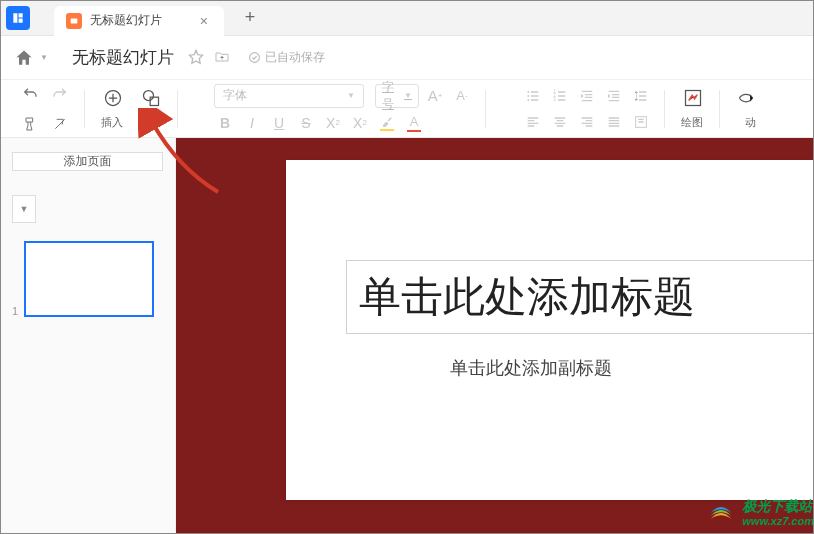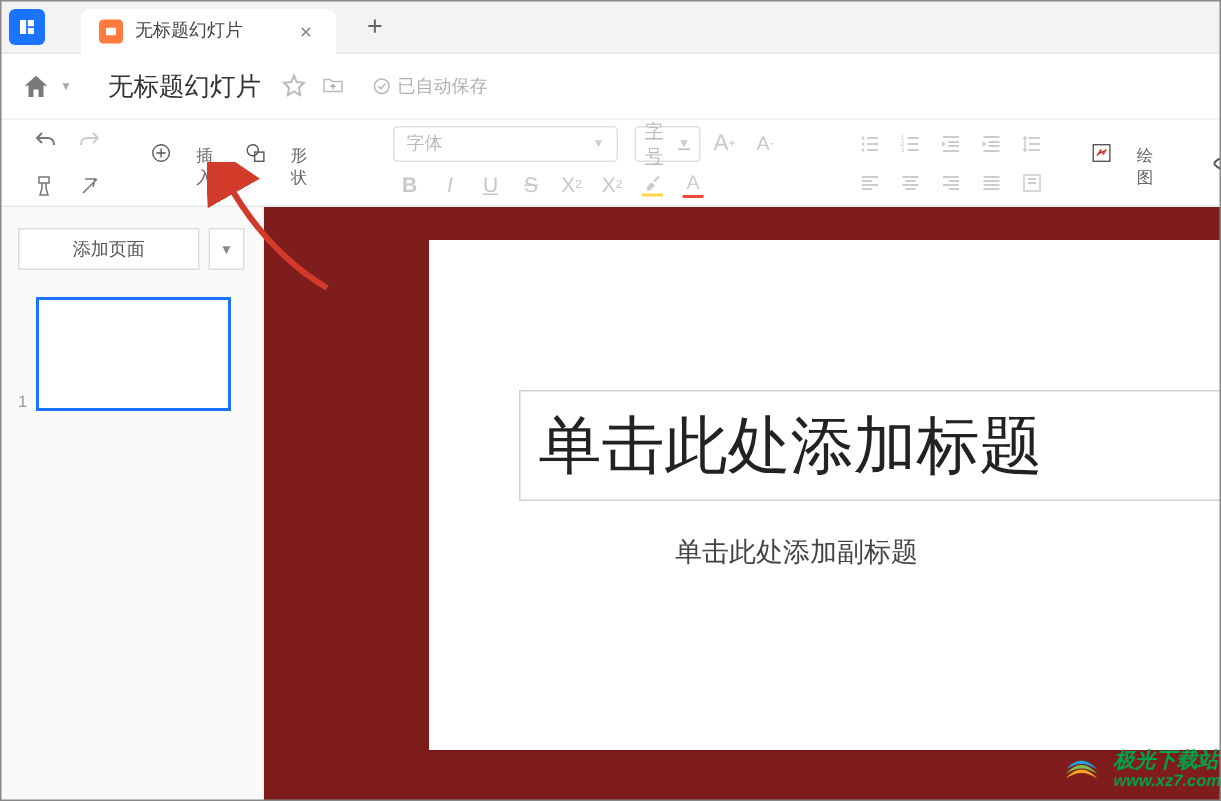--- a/index.html
+++ b/index.html
@@ -24,33 +24,33 @@
 .title-icon { color: #aaa; cursor: pointer; display: flex; }
 .save-status { color: #b0b0b0; font-size: 12px; margin-left: 8px; display: flex; align-items: center; gap: 4px; }
 
 
 .toolbar { height: 58px; display: flex; align-items: center; padding: 0 14px; border-bottom: 1px solid #e8e8e8; gap: 0; }
 .tb-group { display: flex; flex-direction: column; align-items: center; justify-content: center; height: 100%; padding: 0 6px; }
 .tb-group-row { display: flex; gap: 10px; align-items: center; height: 24px; }
 .tb-icon { color: #666; cursor: pointer; display: flex; align-items: center; justify-content: center; width: 20px; height: 20px; }
 .tb-label { font-size: 11px; color: #666; margin-top: 4px; }
 .tb-divider { width: 1px; height: 38px; background: #e8e8e8; margin: 0 8px; }
-.tb-labeled { display: flex; flex-direction: row; align-items: flex-start; gap: 16px; padding: 0 8px; }
+.tb-labeled { display: flex; flex-direction: column; align-items: flex-end; gap: 3px; padding: 0 8px; }
 .font-select { width: 150px; height: 24px; border: 1px solid #e0e0e0; border-radius: 3px; display: flex; align-items: center; padding: 0 8px; font-size: 12px; color: #bbb; cursor: pointer; justify-content: space-between; }
 .size-select { width: 44px; height: 24px; border: 1px solid #e0e0e0; border-radius: 3px; display: flex; align-items: center; padding: 0 6px; font-size: 12px; color: #bbb; cursor: pointer; justify-content: space-between; text-decoration: underline; }
 .tb-small-icon { color: #c8c8c8; cursor: pointer; width: 22px; height: 22px; display: flex; align-items: center; justify-content: center; font-size: 14px; }
 .format-group { display: flex; flex-direction: column; gap: 4px; padding: 0 4px; }
 .format-row { display: flex; gap: 5px; align-items: center; padding-left: 24px; }
 .color-bar { width: 14px; height: 2px; margin-top: 1px; }
 .color-btn { display: flex; flex-direction: column; align-items: center; }
 
 
 .workspace { display: flex; height: calc(534px - 36px - 44px - 58px); }
 .sidebar { width: 176px; background: #fafafa; border-right: 1px solid #eee; padding: 14px 12px; }
-.add-slide-row { display: flex; gap: 6px; margin-bottom: 18px; }
+.add-slide-row { display: flex; gap: 24px; margin-bottom: 18px; flex-direction: column; }
 .add-slide-btn { flex: 1; height: 28px; border: 1px solid #ddd; background: #fff; font-size: 12px; color: #555; cursor: pointer; display: flex; align-items: center; justify-content: center; }
 .add-slide-dd { width: 24px; height: 28px; border: 1px solid #ddd; background: #fff; cursor: pointer; display: flex; align-items: center; justify-content: center; color: #888; font-size: 9px; }
 .thumb-container { display: flex; align-items: flex-end; gap: 6px; }
 .thumb-num { font-size: 11px; color: #999; }
 .thumb { width: 130px; height: 76px; background: #fff; border: 2px solid #1b74ff; cursor: pointer; }
 
 
 .canvas-area { flex: 1; background: #7f1d1d; padding: 30px 0 0 100px; position: relative; overflow: hidden; }
 .slide { width: 550px; height: 340px; background: #fff; box-shadow: 0 1px 4px rgba(0,0,0,0.1); position: absolute; left: 110px; top: 22px; padding: 100px 40px 0 60px; }
 .slide-title { font-size: 42px; color: #222; border: 1px solid #d0d0d0; padding: 8px 12px; width: 500px; white-space: nowrap; overflow: hidden; }

